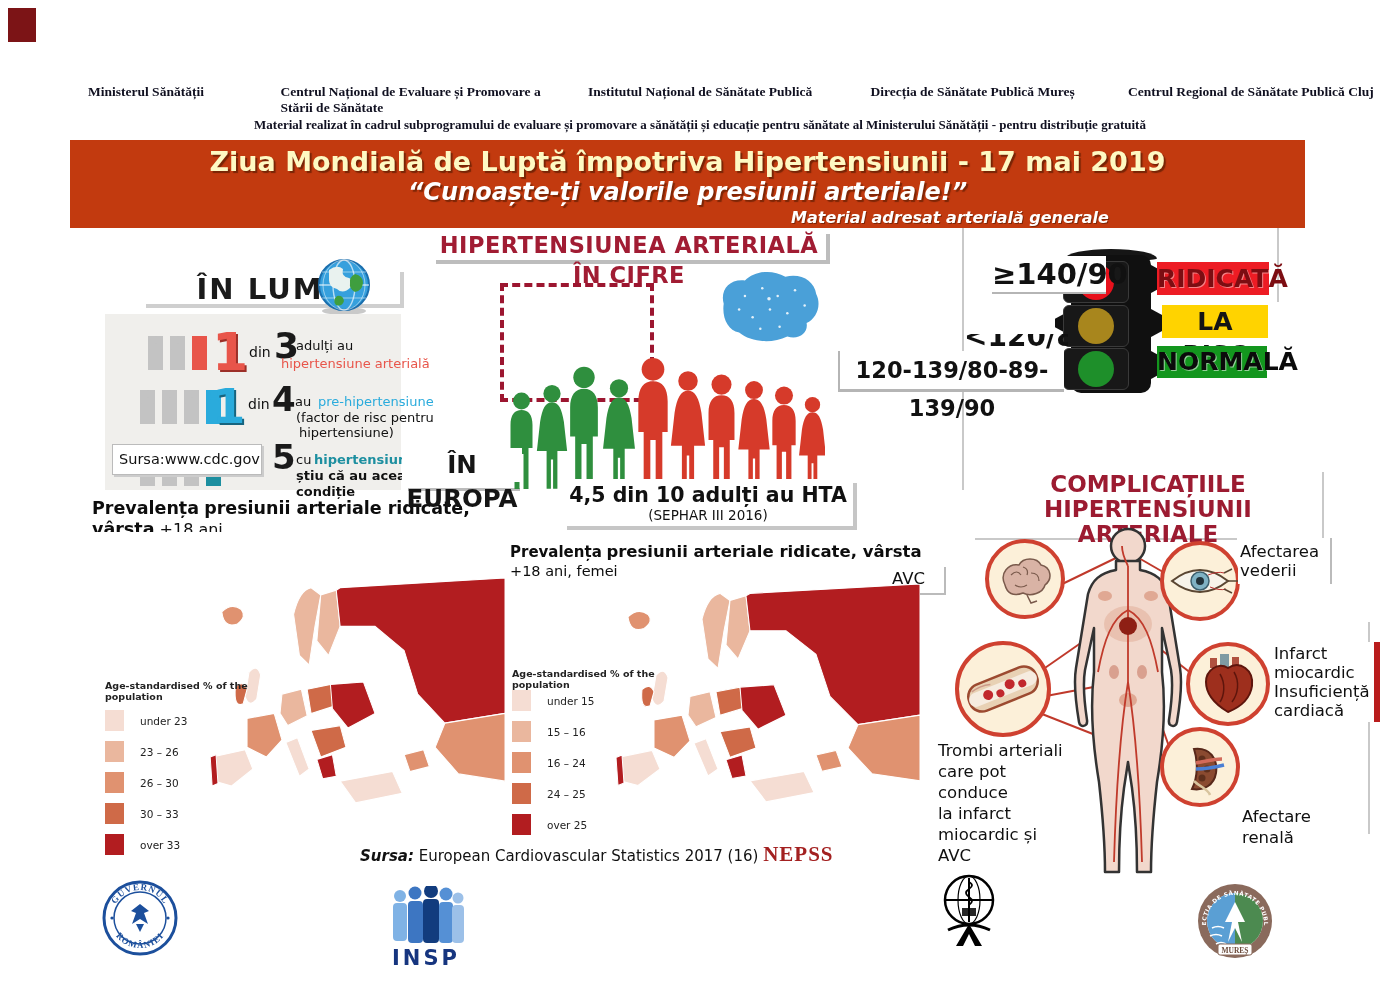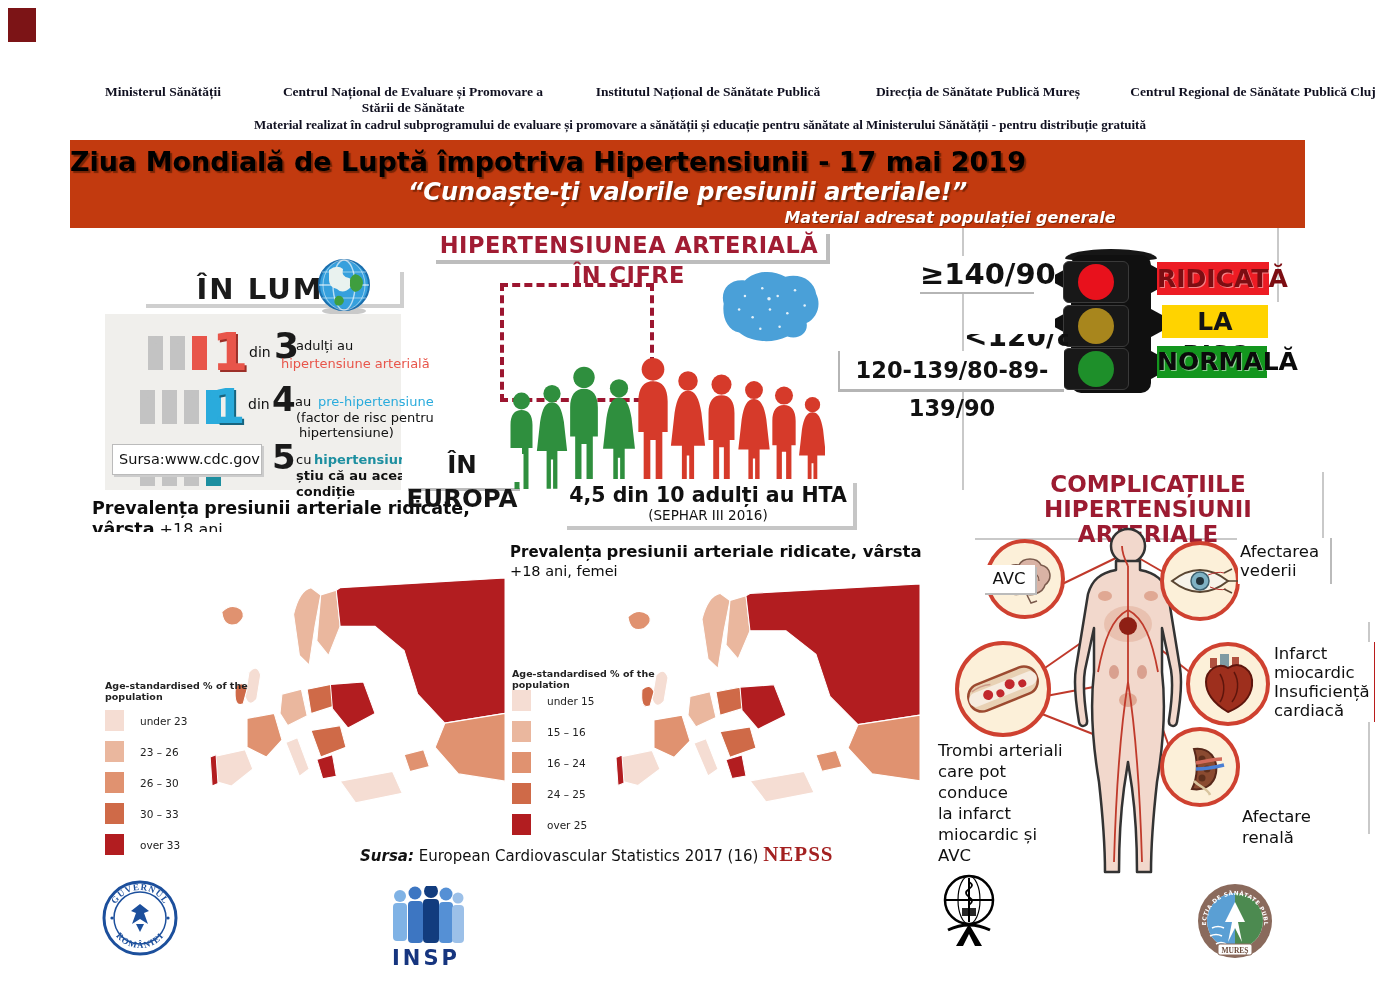--- a/index.html
+++ b/index.html
@@ -2,27 +2,27 @@
 <html><head>
 <meta charset="utf-8">
 <style>
   html,body{margin:0;padding:0;background:#fff;}
   #canvas{position:relative;width:1400px;height:995px;background:#ffffff;overflow:hidden;
           font-family:"DejaVu Sans",sans-serif;color:#111;}
   .abs{position:absolute;}
   
   .inst-row{left:88px;top:84px;width:1290px;display:flex;justify-content:space-between;}
   .inst{font-family:"Liberation Serif",serif;font-weight:bold;font-size:13.5px;color:#101020;
-        text-align:center;line-height:16px;}
+        text-align:left;line-height:16px;}
   .disclaimer{left:0;top:117px;width:1400px;text-align:center;font-family:"Liberation Serif",serif;
         font-weight:bold;font-size:13px;color:#101020;}
   .corner-sq{left:8px;top:8px;width:28px;height:34px;background:#7c1416;}
   
   .banner{left:70px;top:140px;width:1235px;height:88px;background:#c23a0f;}
-  .banner .t1{position:absolute;left:0;top:6px;width:100%;text-align:left;color:#000000;font-weight:800;
+  .banner .t1{position:absolute;left:0;top:6px;width:100%;text-align:center;color:#fef9c3;font-weight:800;
         font-size:27px;text-shadow:2px 2px 1px rgba(80,25,0,.65);}
   .banner .t2{position:absolute;left:0;top:38px;width:100%;text-align:center;color:#fff;font-weight:800;
         font-style:italic;font-size:24px;text-shadow:2px 2px 1px rgba(80,25,0,.6);}
   .banner .t3{position:absolute;left:630px;top:68px;width:500px;text-align:center;color:#fff;font-weight:700;
         font-style:italic;font-size:16px;text-shadow:1px 1px 0 rgba(80,25,0,.6);}
   
   .cifre{left:432px;top:230px;width:394px;height:30px;background:#fff;box-shadow:4px 4px 0 #bdbdbd;
         text-align:center;font-weight:800;font-size:22.5px;color:#a11c33;line-height:30px;letter-spacing:.5px;}
   .vline{background:#c9c9c9;width:2px;}
   .hline{background:#c9c9c9;height:2px;}
@@ -42,21 +42,21 @@
   .prev{font-size:16px;color:#0d0d0d;}
   .prev b{font-size:17.5px;}
   
   .dashbox{left:500px;top:283px;width:146px;height:111px;background:#fff;border:4px dashed #9c1630;}
   .ineuropa{left:402px;top:448px;width:120px;height:34px;background:#fff;text-align:center;font-weight:800;
         font-size:24.5px;line-height:34px;color:#151515;}
   .htabox{left:563px;top:479px;width:290px;height:47px;background:#fff;box-shadow:4px 4px 0 #c6c6c6;text-align:center;}
   .htabox .a{font-weight:800;font-size:20.5px;line-height:26px;}
   .htabox .b{font-size:13.5px;line-height:15px;}
   
-  .bphigh{left:920px;top:256px;width:114px;height:36px;background:#fff;border-bottom:2px solid #b5b5b5;
+  .bphigh{left:992px;top:256px;width:114px;height:36px;background:#fff;border-bottom:2px solid #b5b5b5;
         text-align:right;font-weight:800;font-size:29px;line-height:36px;z-index:2;}
   .bprisk-wrap{left:964px;top:334px;width:104px;height:18px;overflow:hidden;z-index:1;}
   .bprisk-wrap span{display:block;margin-top:-14px;font-weight:800;font-size:28px;}
   .bprange{left:838px;top:351px;width:224px;height:38px;background:#fff;border-left:2px solid #b5b5b5;
         border-bottom:3px solid #b5b5b5;z-index:3;text-align:center;font-weight:800;font-size:22.5px;line-height:38px;}
   .tlight{left:1055px;top:249px;width:112px;height:146px;}
   .tl-body{position:absolute;left:16px;top:6px;width:80px;height:138px;background:#101010;border-radius:10px;}
   .tl-cap{position:absolute;left:10px;top:0;width:92px;height:12px;background:#161616;border-radius:50%/80% 80% 20% 20%;}
   .tl-cell{position:absolute;left:8px;width:64px;height:40px;background:#181818;border:1px solid #3a3a3a;border-radius:6px;}
   .tl-cell i{position:absolute;left:50%;top:50%;transform:translate(-50%,-50%);width:36px;height:36px;border-radius:50%;display:block;}
@@ -93,21 +93,21 @@
     <div class="inst" style="width:265px">Centrul Național de Evaluare și Promovare a Stării de Sănătate</div>
     <div class="inst" style="width:240px">Institutul Național de Sănătate Publică</div>
     <div class="inst" style="width:215px">Direcția de Sănătate Publică Mureș</div>
     <div class="inst" style="width:250px">Centrul Regional de Sănătate Publică Cluj</div>
   </div>
   <div class="abs disclaimer">Material realizat în cadrul subprogramului de evaluare și promovare a sănătății și educație pentru sănătate al Ministerului Sănătății - pentru distribuție gratuită</div>
 
   <div class="abs banner">
     <div class="t1">Ziua Mondială de Luptă împotriva Hipertensiunii - 17 mai 2019</div>
     <div class="t2">“Cunoaște-ți valorile presiunii arteriale!”</div>
-    <div class="t3">Material adresat populației generale</div>
+    <div class="t3">Material adresat arterială generale</div>
   </div>
 
   <div class="abs vline" style="left:962px;top:228px;height:262px"></div>
   <div class="abs vline" style="left:1277px;top:228px;height:74px"></div>
   <div class="abs hline" style="left:975px;top:538px;width:262px"></div>
   <div class="abs vline" style="left:1322px;top:472px;height:66px"></div>
   <div class="abs vline" style="left:1368px;top:622px;height:212px"></div>
   <div class="abs hline" style="left:408px;top:488px;width:112px;height:3px;background:#bbb"></div>
 
   <div class="abs cifre">HIPERTENSIUNEA ARTERIALĂ ÎN CIFRE</div>
@@ -354,26 +354,26 @@
       <path d="M-6,-18 C10,-20 18,-8 16,6 C14,18 4,24 -8,22 C-2,10 -2,-6 -6,-18 Z" fill="#8a4a30" stroke="#58281a" stroke-width="2"></path>
       <circle cx="2" cy="-8" r="3.5" fill="#5e2f1c"></circle>
         <circle cx="7" cy="2" r="3.5" fill="#5e2f1c"></circle>
       <circle cx="2" cy="11" r="3.5" fill="#5e2f1c"></circle>
       <path d="M-4,-4 C6,-6 14,-8 22,-8" stroke="#d26a5a" stroke-width="3.5" fill="none"></path>
       <path d="M-4,2 C6,2 16,0 24,-2" stroke="#4a7fd4" stroke-width="3.5" fill="none"></path>
       <path d="M-6,14 C0,20 8,22 10,28" stroke="#d8c49e" stroke-width="2.5" fill="none"></path>
     </g>
   </svg>
 
-  <div class="abs note" style="left:983px;top:565px;width:52px;height:28px;line-height:28px;text-align:center;box-shadow:2px 2px 0 #bbb">AVC</div>
+  <div class="abs note" style="left:892px;top:565px;width:52px;height:28px;line-height:28px;text-align:left;box-shadow:2px 2px 0 #bbb">AVC</div>
   <div class="abs note" style="left:1238px;top:538px;width:88px;padding:4px 2px;border-right:2px solid #bbb">
     <div>Afectarea</div>
     <div>vederii</div>
   </div>
-  <div class="abs note" style="left:1272px;top:642px;width:98px;padding:2px;border-right:1px solid #b91c1c">
+  <div class="abs note" style="left:1272px;top:642px;width:98px;padding:2px;border-right:6px solid #b91c1c">
     <div>Infarct</div>
     <div>miocardic</div>
     <div>Insuficiență</div>
     <div>cardiacă</div>
   </div>
   <div class="abs note" style="left:936px;top:738px;width:136px;padding:2px;line-height:21px">
     <div>Trombi arteriali</div>
     <div>care pot conduce</div>
     <div>la infarct</div>
     <div>miocardic și AVC</div>

